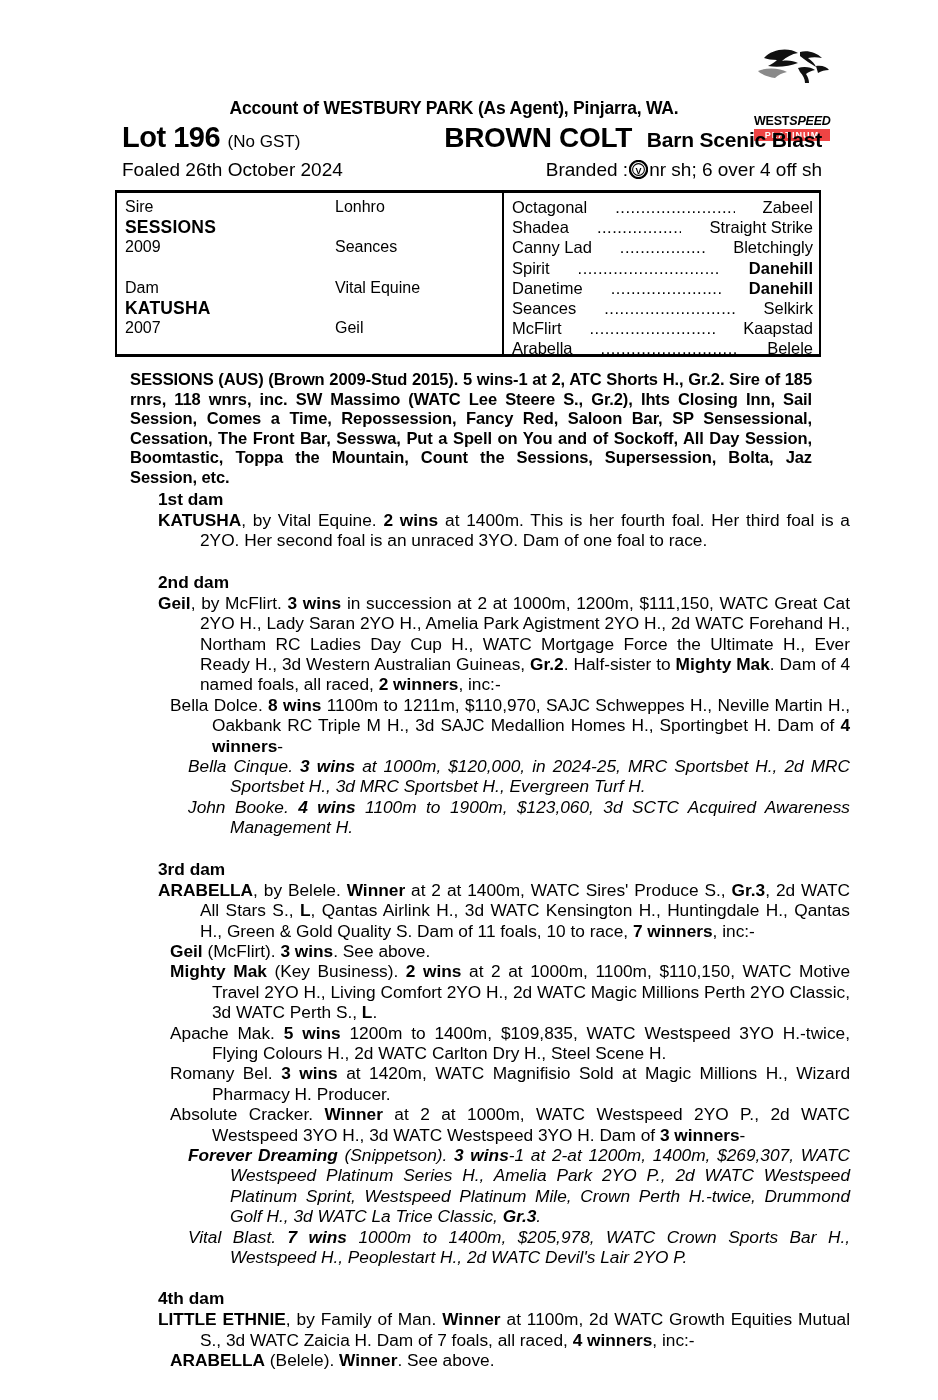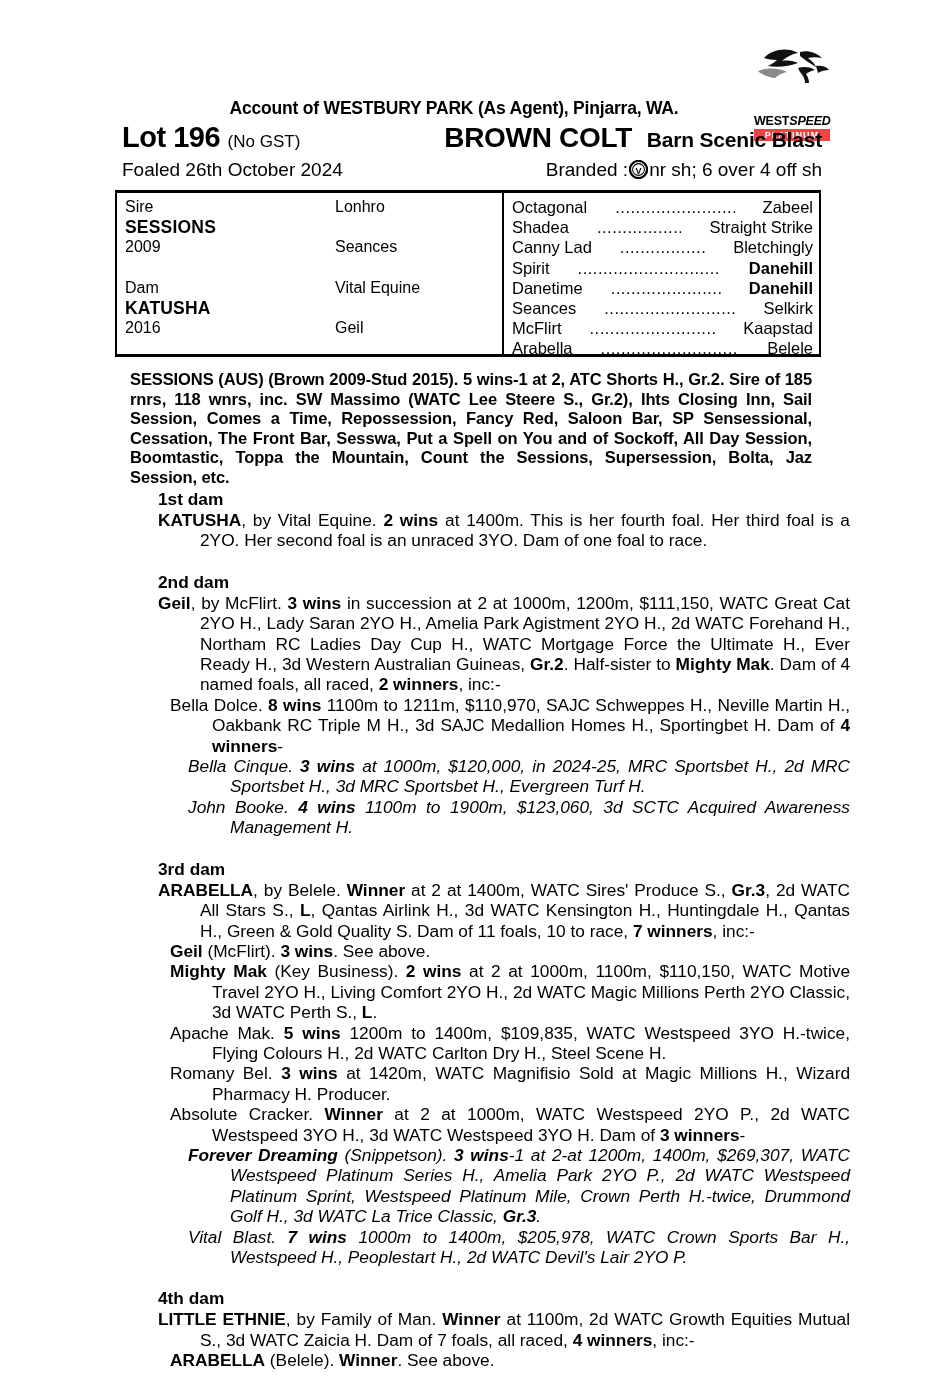--- a/index.html
+++ b/index.html
@@ -268,21 +268,21 @@
   </div>
 
   <div class="ped-table">
     <div class="ped-col-sire-dam">
       <div class="ped-line">Sire</div>
       <div class="ped-line b">SESSIONS</div>
       <div class="ped-line">2009</div>
       <div class="ped-line blank">&nbsp;</div>
       <div class="ped-line">Dam</div>
       <div class="ped-line b">KATUSHA</div>
-      <div class="ped-line">2016</div>
+      <div class="ped-line">2007</div>
     </div>
 
     <div class="ped-col-gp">
       <div class="ped-line">Lonhro</div>
       <div class="ped-line blank">&nbsp;</div>
       <div class="ped-line">Seances</div>
       <div class="ped-line blank">&nbsp;</div>
       <div class="ped-line">Vital Equine</div>
       <div class="ped-line blank">&nbsp;</div>
       <div class="ped-line">Geil</div>

